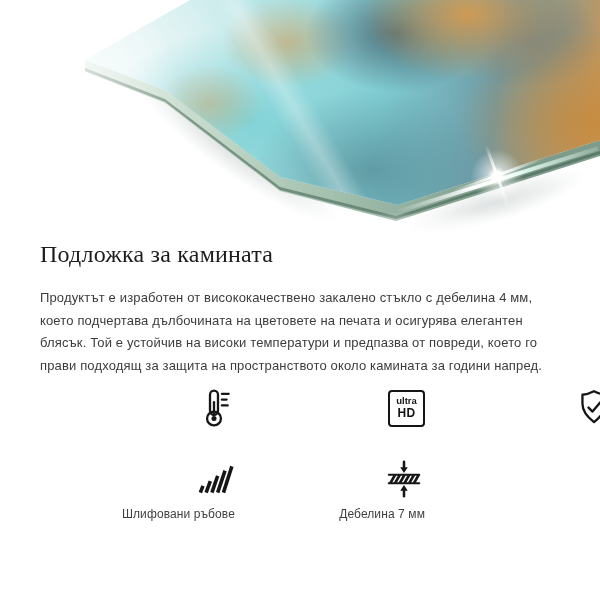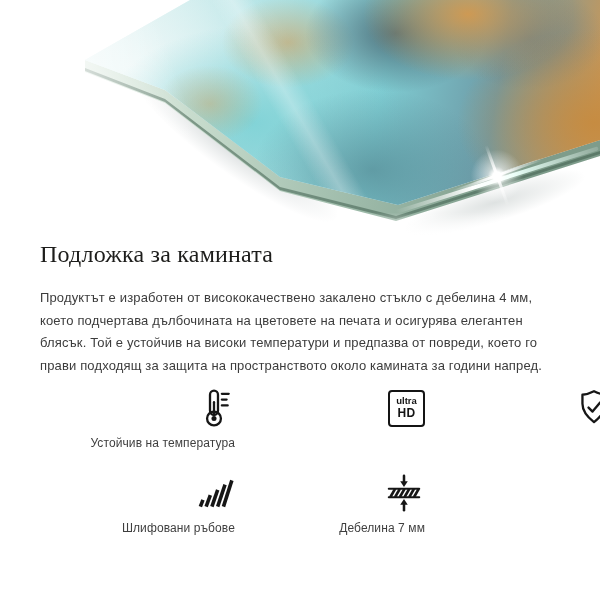--- a/index.html
+++ b/index.html
@@ -103,21 +103,20 @@
         <svg class="ic" width="42" height="42" viewBox="0 0 40 40">
           <rect x="16.2" y="3.5" width="7.6" height="23" rx="3.8"></rect>
           <circle cx="20" cy="30" r="6.6"></circle>
           <circle cx="20" cy="30" r="2.4" fill="#161616" stroke="none"></circle>
           <line x1="20" y1="14.5" x2="20" y2="26.5"></line>
           <line x1="27.5" y1="6.5" x2="34" y2="6.5"></line>
           <line x1="27.5" y1="12" x2="32" y2="12"></line>
           <line x1="27.5" y1="17.5" x2="33" y2="17.5"></line>
         </svg>
       </div>
-      <div class="f-label">Устойчив на температура</div>
     </div>
 
     <div class="feature">
       <div class="f-icon">
         <div class="uhd-box">
           <div class="uhd-top">ultra</div>
           <div class="uhd-bottom">HD</div>
         </div>
       </div>
     </div>

